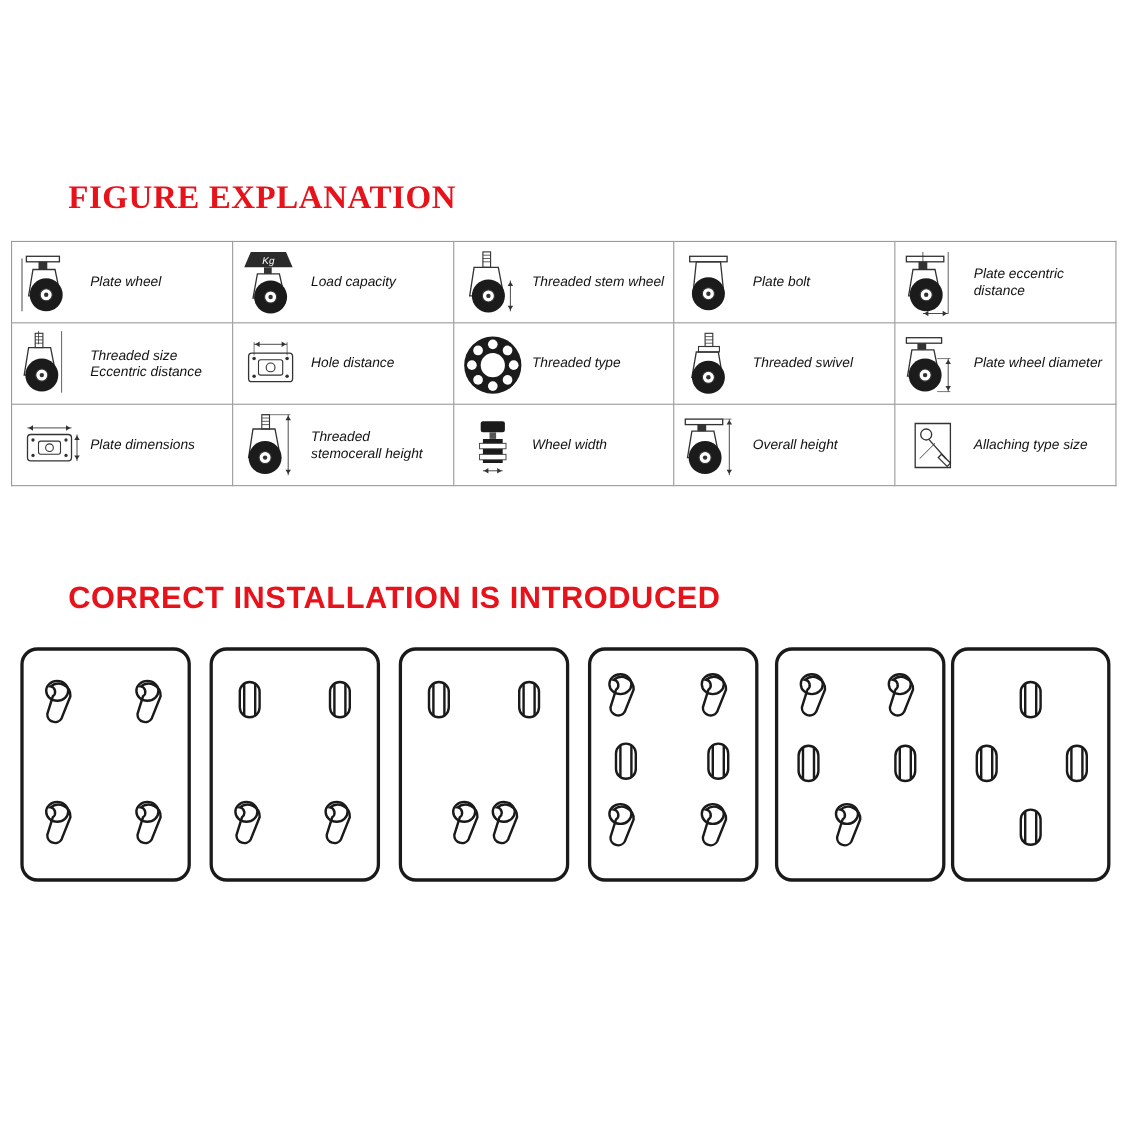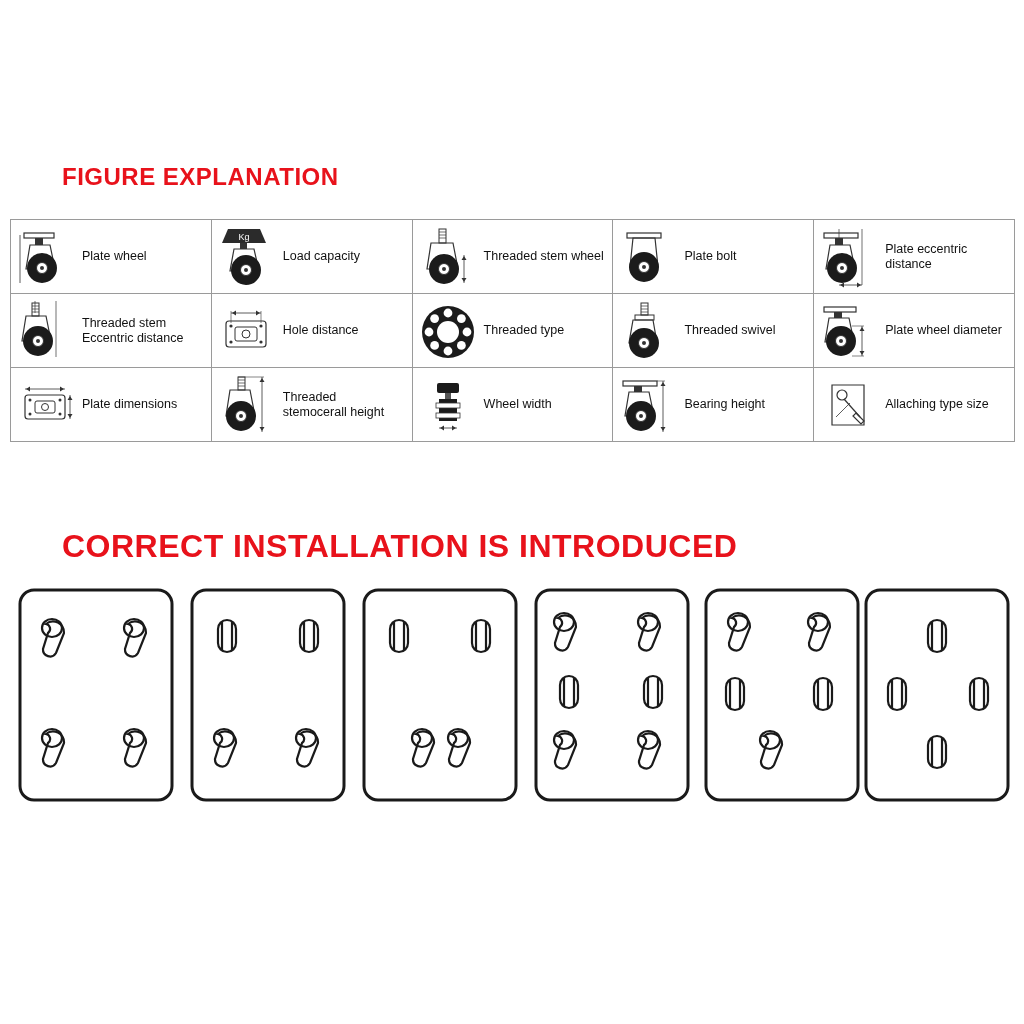--- a/index.html
+++ b/index.html
@@ -18,27 +18,28 @@
   
   .heading {
     color: #e8121b;
     font-weight: bold;
     letter-spacing: 0.5px;
   }
   #figure-heading {
     position: absolute;
     left: 62px;
     top: 163px;
-    font-size: 24px;
+    font-size: 30px;
+    font-family: Liberation Serif, serif;
   }
   #install-heading {
     position: absolute;
     left: 62px;
     top: 528px;
-    font-size: 32px;
+    font-size: 28px;
   }
 
   
   #figure-table {
     position: absolute;
     left: 10px;
     top: 219px;
     width: 1005px;
     border-collapse: collapse;
     table-layout: fixed;
@@ -47,20 +48,21 @@
     border: 1px solid #9a9a9a;
     height: 73px;
     padding: 0 4px;
     vertical-align: middle;
   }
   .cell-inner {
     display: flex;
     align-items: center;
     gap: 5px;
     height: 70px;
+    font-style: italic;
   }
   .cell-icon {
     flex: 0 0 auto;
     width: 62px;
     height: 66px;
     display: flex;
     align-items: center;
     justify-content: center;
   }
   .cell-label {
@@ -189,21 +191,21 @@
               <line x1="16" y1="10" x2="23" y2="10" stroke="#333" stroke-width="0.7"></line>
               <line x1="16" y1="13" x2="23" y2="13" stroke="#333" stroke-width="0.7"></line>
               <path d="M10 17 L30 17 L35 42 L6 42 Z" fill="none" stroke="#333" stroke-width="1.2"></path>
               <circle cx="22" cy="42" r="15" fill="#1b1b1b"></circle>
               <circle cx="22" cy="42" r="5.5" fill="#fff" stroke="#333" stroke-width="1"></circle>
               <circle cx="22" cy="42" r="2" fill="#333"></circle>
               <line x1="19" y1="2" x2="19" y2="14" stroke="#333" stroke-width="0.7"></line>
               <line x1="40" y1="2" x2="40" y2="58" stroke="#333" stroke-width="0.7"></line>
             </svg>
           </span>
-          <span class="cell-label" style="white-space:pre-line">Threaded stem
+          <span class="cell-label" style="white-space:pre-line">Threaded size
 Eccentric distance</span>
         </div>
       </td>
       <td>
         <div class="cell-inner">
           <span class="cell-icon">
             <svg width="62" height="64" viewBox="0 0 62 64">
               <rect x="10" y="22" width="40" height="26" rx="3" fill="none" stroke="#333" stroke-width="1.2"></rect>
               <rect x="19" y="28" width="22" height="14" rx="2" fill="none" stroke="#333" stroke-width="1"></rect>
               <circle cx="30" cy="35" r="4" fill="none" stroke="#333" stroke-width="1"></circle>
@@ -353,21 +355,21 @@
               <path d="M12 19 L32 19 L37 43 L8 43 Z" fill="none" stroke="#333" stroke-width="1.2"></path>
               <circle cx="24" cy="43" r="15" fill="#1b1b1b"></circle>
               <circle cx="24" cy="43" r="5.5" fill="#fff" stroke="#333" stroke-width="1"></circle>
               <circle cx="24" cy="43" r="2" fill="#333"></circle>
               <line x1="46" y1="8" x2="46" y2="59" stroke="#333" stroke-width="0.8"></line>
               <path d="M46 9 l-2.5 4 h5 z" fill="#333"></path>
               <path d="M46 58 l-2.5 -4 h5 z" fill="#333"></path>
               <line x1="40" y1="8" x2="48" y2="8" stroke="#333" stroke-width="0.6"></line>
             </svg>
           </span>
-          <span class="cell-label">Bearing height</span>
+          <span class="cell-label">Overall height</span>
         </div>
       </td>
       <td>
         <div class="cell-inner">
           <span class="cell-icon">
             <svg width="62" height="64" viewBox="0 0 62 64">
               <path d="M14 12 H46 V52 H14 Z" fill="none" stroke="#333" stroke-width="1.2"></path>
               <circle cx="24" cy="22" r="5" fill="none" stroke="#333" stroke-width="1.2"></circle>
               <path d="M26 26 L42 44" stroke="#333" stroke-width="1.2"></path>
               <path d="M38 40 l8 8 l-3 3 l-8 -8 z" fill="none" stroke="#333" stroke-width="1.2"></path>

